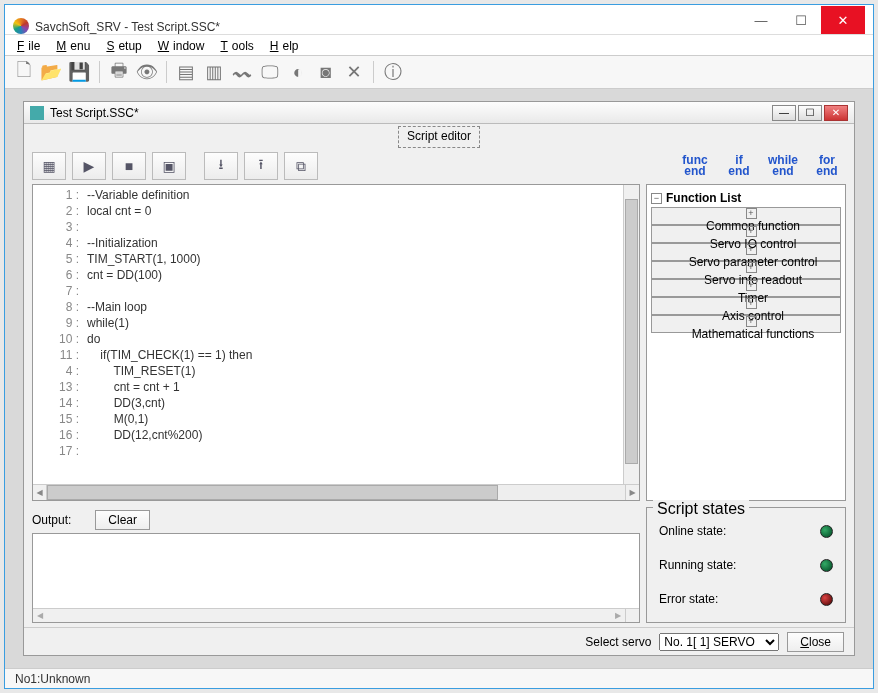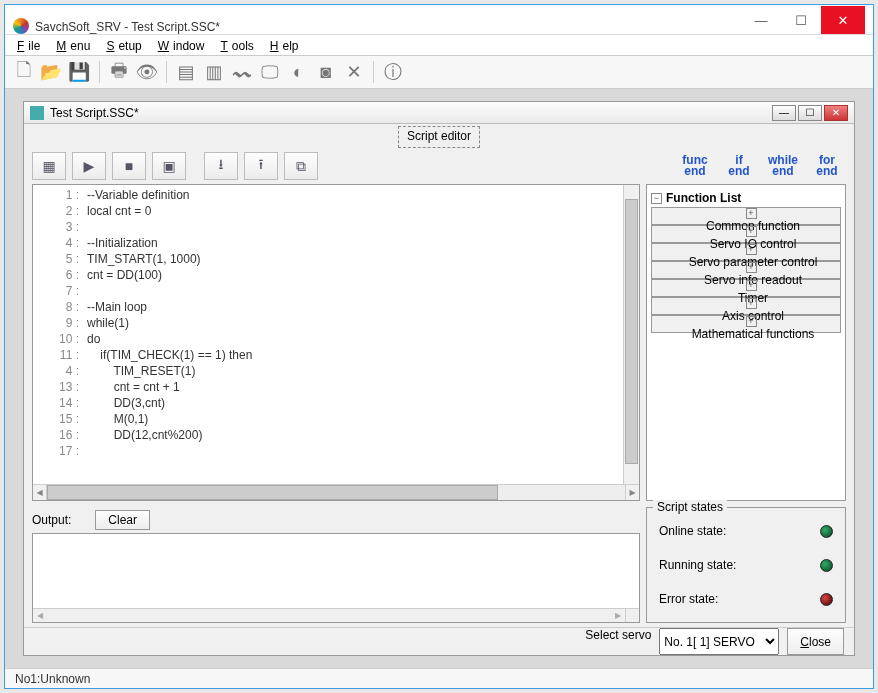--- a/index.html
+++ b/index.html
@@ -71,27 +71,27 @@
 .outputcol { flex:1; display:flex; flex-direction:column; }
 .outhdr { display:flex; align-items:center; gap:24px; height:26px; }
 .outhdr button { padding:2px 12px; border:1px solid #999; background:linear-gradient(#fdfdfd,#eee); }
 .outbox { flex:1; height:112px; border:1px solid #999; background:#fff; position:relative; }
 .outbox .oscroll { position:absolute; bottom:0; left:0; right:14px; height:14px; border-top:1px solid #ccc; background:#f0f0f0; display:flex; }
 .outbox .oscroll .l,.outbox .oscroll .r{width:14px;display:flex;align-items:center;justify-content:center;color:#aaa;font-size:8px;}
 .outbox .oscroll .t{flex:1;}
 .outbox .corner{position:absolute;right:0;bottom:0;width:14px;height:14px;background:#f0f0f0;border-left:1px solid #ccc;border-top:1px solid #ccc;}
 
 .states { width:200px; border:1px solid #999; padding:6px; position:relative; }
-.states legend { position:absolute; top:-8px; left:6px; background:#f0f0f0; padding:0 4px; font-size:12px; }
+.states legend { position:absolute; top:-8px; left:6px; background:#f0f0f0; padding:0 4px; font-size:16px; }
 .staterow { display:flex; align-items:center; justify-content:space-between; height:34px; padding:0 6px; }
 .led { width:13px; height:13px; border-radius:50%; border:1px solid #222; }
 .led.green { background: radial-gradient(circle at 35% 35%, #3a6, #042); }
 .led.red { background: radial-gradient(circle at 35% 35%, #d44, #400); }
 
-.bottombar { height:28px; display:flex; justify-content:flex-end; padding:0 10px; gap:8px; border-top:1px solid #ccc; }
+.bottombar { height:28px; display:flex; align-items:center; justify-content:flex-end; padding:0 10px; gap:8px; border-top:1px solid #ccc; }
 .bottombar select { font-size:12px; width:120px; }
 .bottombar button { padding:2px 12px; border:1px solid #999; background:linear-gradient(#fdfdfd,#eee); }
 
 .statusbar { height:20px; border-top:1px solid #ccc; display:flex; justify-content:flex-start; align-items:center; padding:0 10px; color:#333; background:#f7f7f7; }
 </style>
 </head>
 <body>
 
 <div class="window">
 

